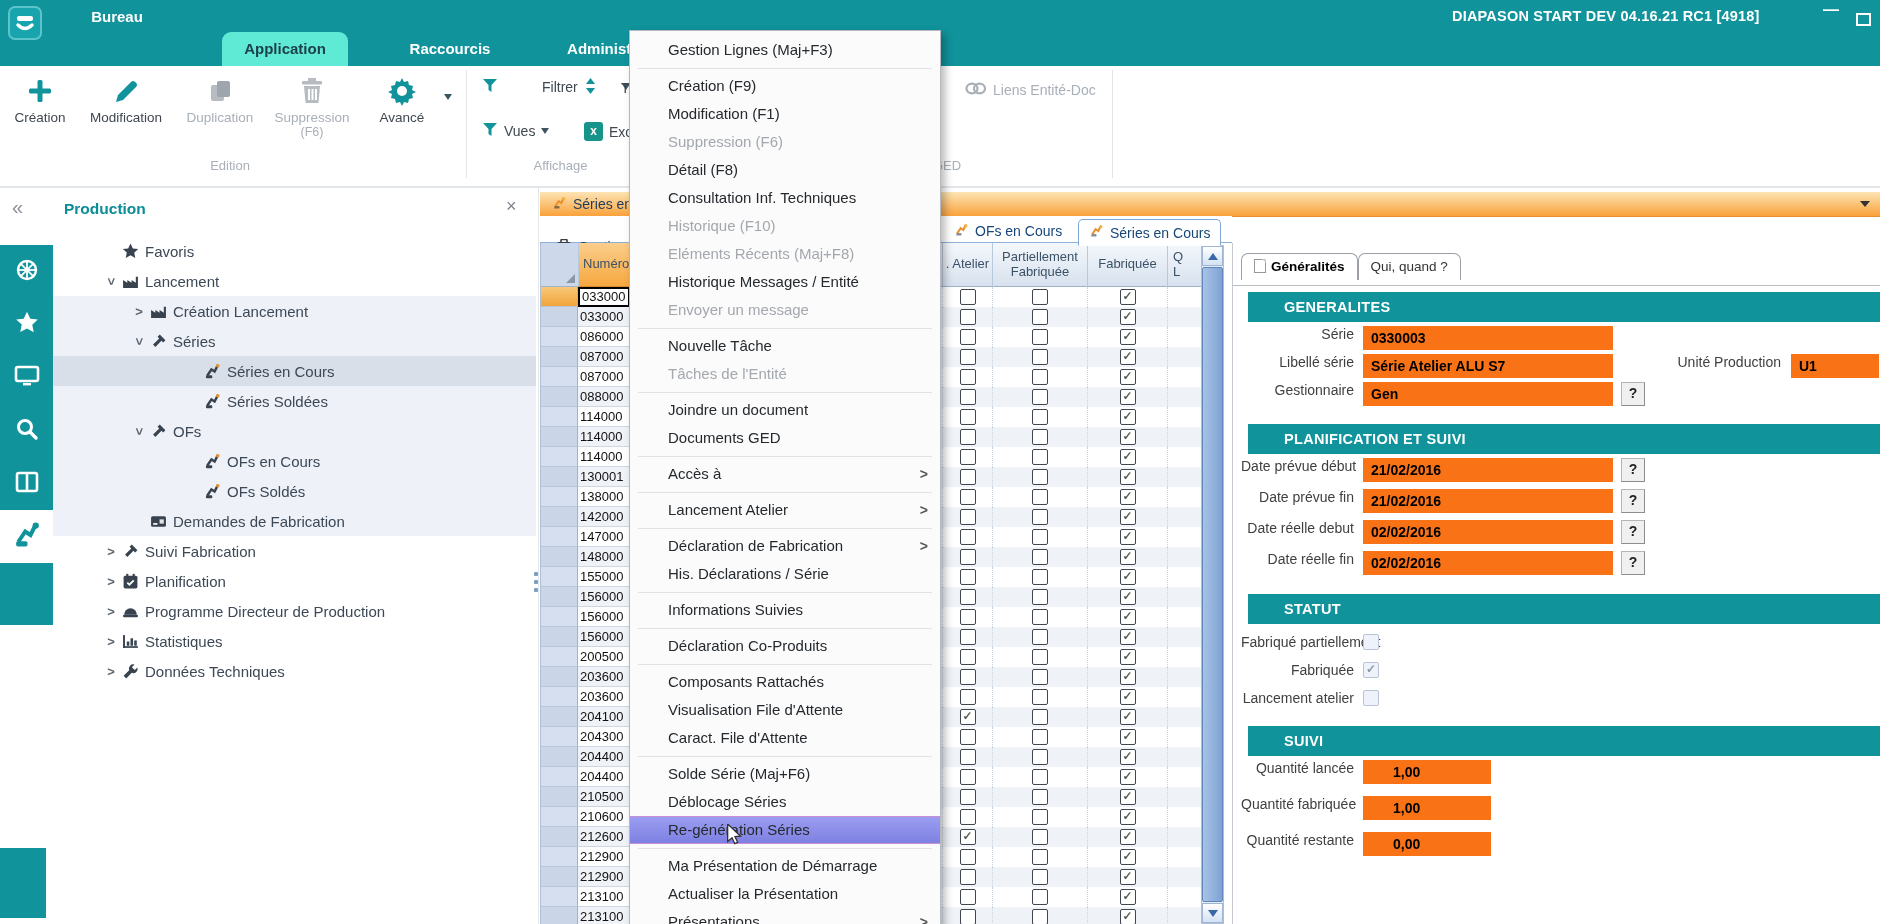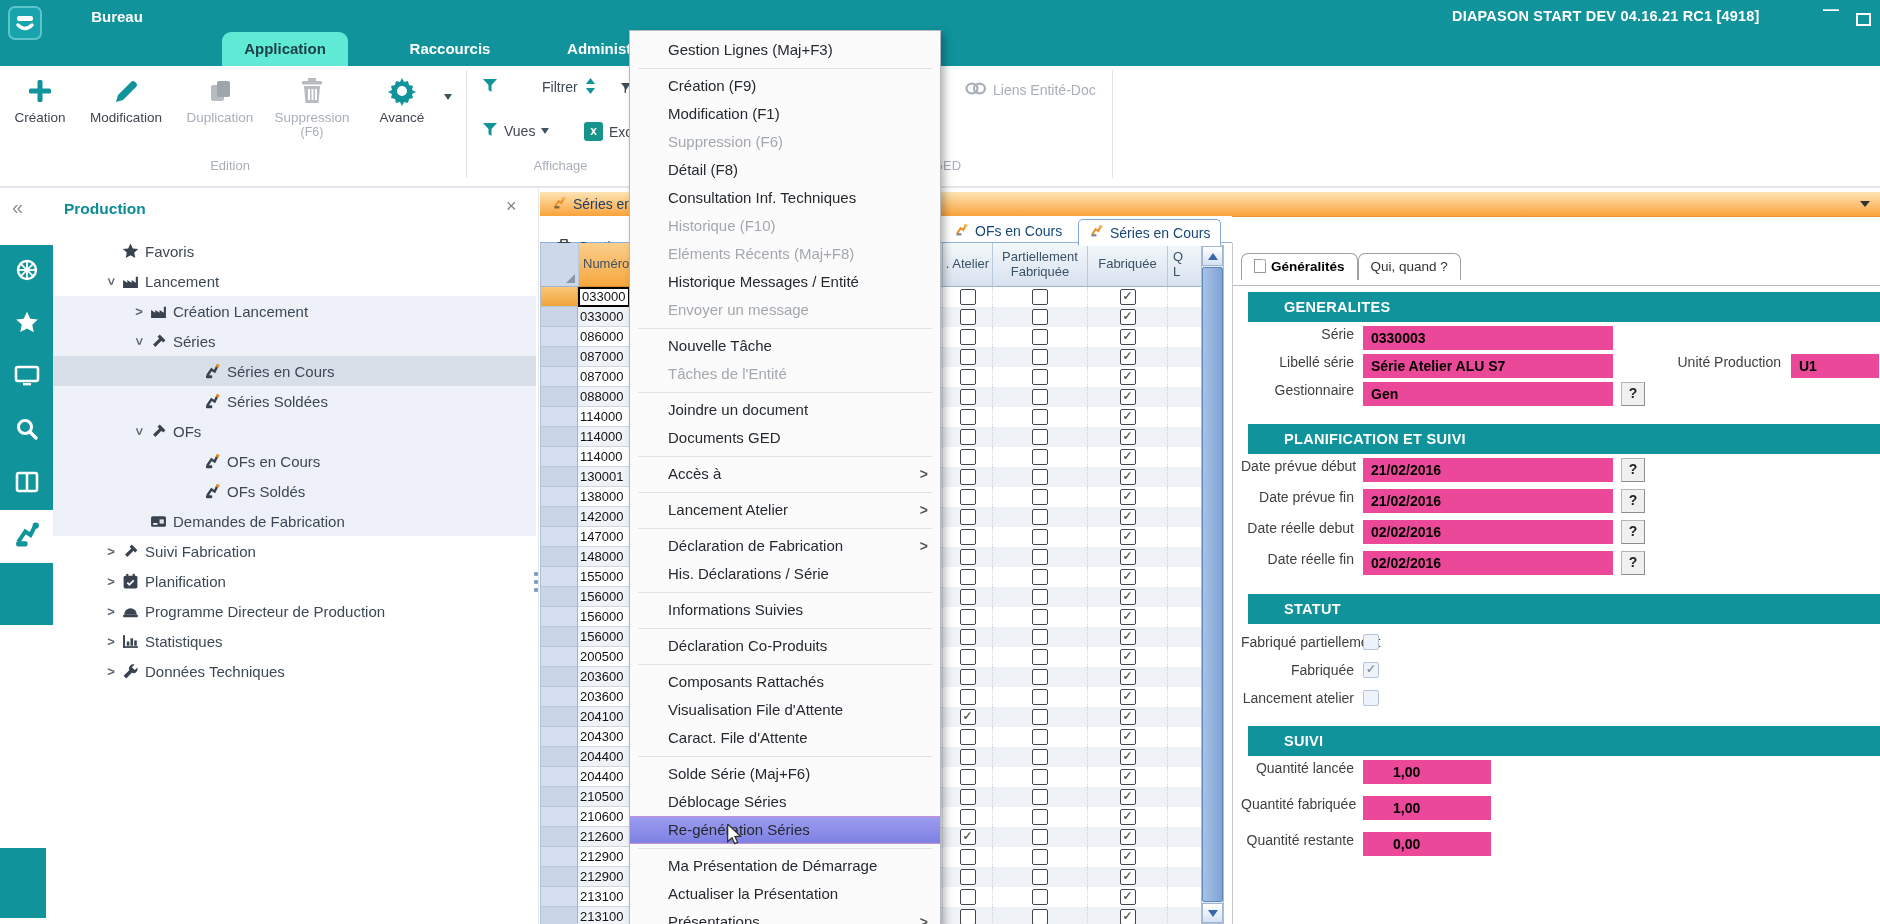--- a/index.html
+++ b/index.html
@@ -105,21 +105,21 @@
   .dtab{display:inline-block;padding:5px 12px 6px;border:1px solid #9aa0a6;border-bottom:none;
         border-radius:7px 7px 0 0;background:#fff;font-size:13.5px;color:#333;position:relative;top:1px;cursor:default;}
   .dtab.active{font-weight:bold;color:#000;z-index:2;}
   .page-ico{display:inline-block;width:10px;height:12px;background:#fff;border:1px solid #999;margin-right:5px;vertical-align:-2px;position:relative;}
   .page-ico::after{content:"";position:absolute;right:-1px;top:-1px;border-left:4px solid transparent;border-top:4px solid #c9cdd2;}
   .detail-body{border-top:1px solid #b9bcc0;padding:6px 0 0 8px;}
   .secbar{height:30px;background:#10939B;color:#fff;font-weight:bold;font-size:14.5px;line-height:30px;
           padding-left:36px;margin:0 0 4px 7px;letter-spacing:.3px;}
   .frow{display:flex;height:24px;}
   .flabel{width:113px;text-align:right;padding-right:9px;font-size:14px;color:#3f3f3f;flex:none;white-space:nowrap;}
-  .fbox{width:250px;height:24px;background:#ec4899;font-size:14px;font-weight:bold;color:#000;
+  .fbox{width:250px;height:24px;background:#f97316;font-size:14px;font-weight:bold;color:#000;
         line-height:24px;padding-left:8px;box-sizing:border-box;flex:none;}
   .fbox.small{width:128px;padding-left:30px;}
   .fbox.tiny{width:88px;}
   .helpbtn{width:22px;height:22px;margin-left:8px;background:#f0f0f0;border:1px solid #b5b5b5;
            border-right-color:#8d8d8d;border-bottom-color:#8d8d8d;text-align:center;line-height:21px;
            font-weight:bold;font-size:14px;color:#222;flex:none;}
   .xlabel{width:160px;text-align:right;padding-right:10px;margin-left:8px;font-size:14px;color:#3f3f3f;flex:none;white-space:nowrap;}
   .chkrow{display:flex;align-items:center;height:28px;}
   .chk{width:14px;height:14px;border:1px solid #b8c4d6;background:#eef2fa;border-radius:2px;font-size:12px;
        line-height:13px;text-align:center;color:#8a99a8;font-weight:bold;flex:none;}

